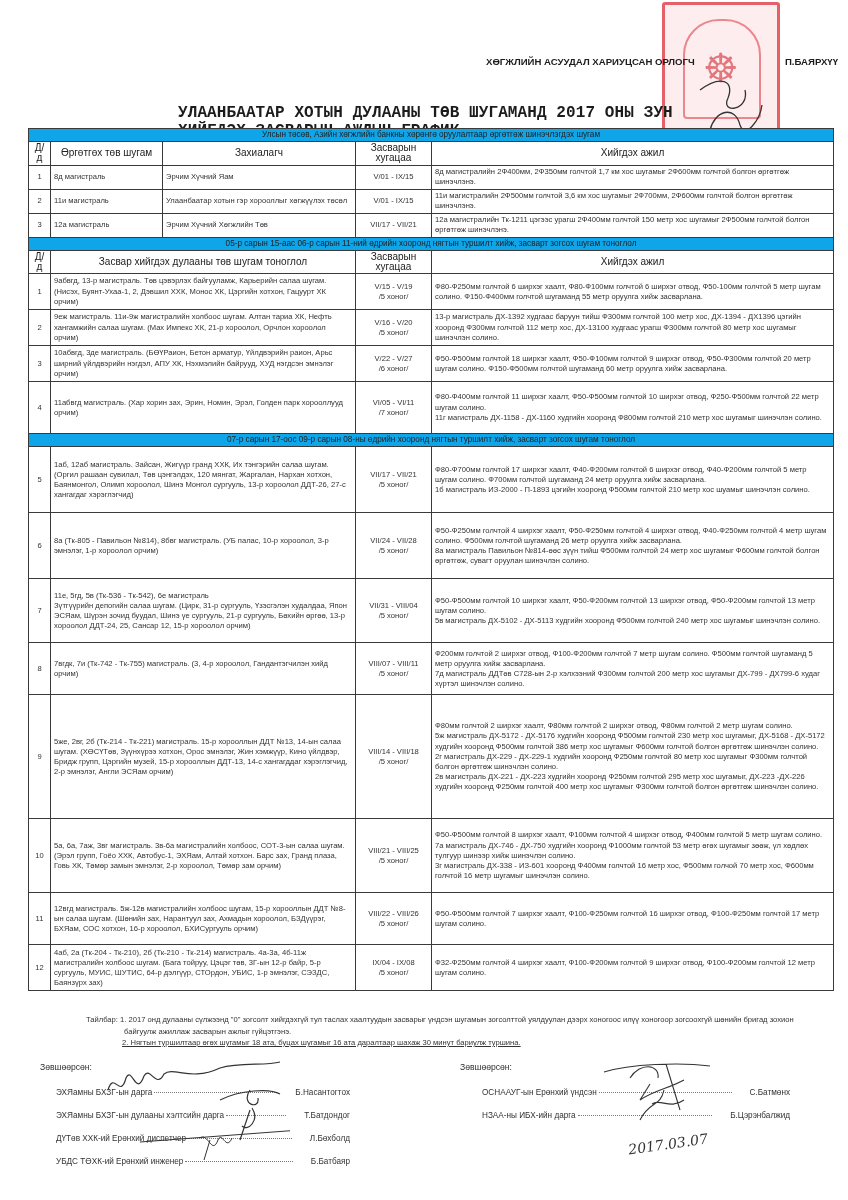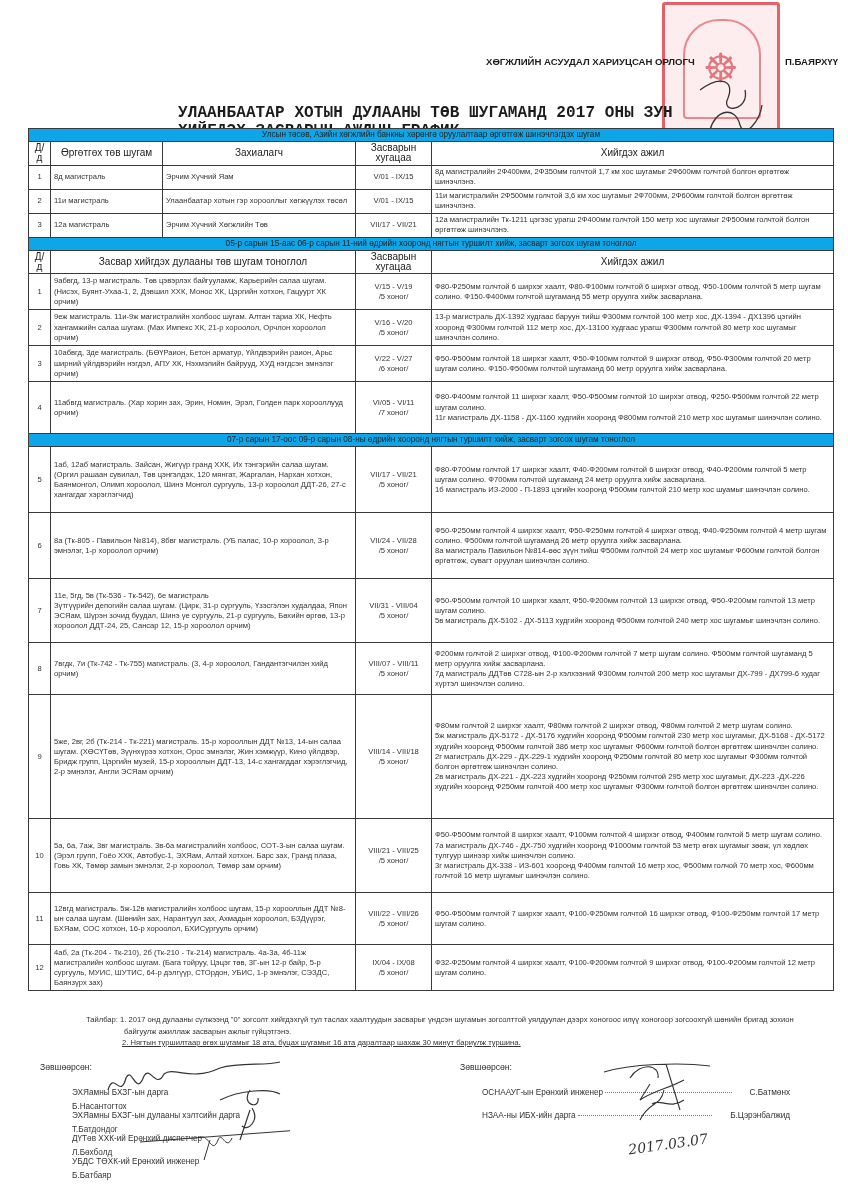--- a/index.html
+++ b/index.html
@@ -66,21 +66,21 @@
   .agreed .label { font-size: 8.6px; margin-bottom: 16px; }
   .agreed .sig-row {
     display: flex; align-items: baseline; height: 23px;
   }
   .agreed .sig-row .title { white-space: nowrap; }
   .agreed .sig-row .dots {
     flex: 1; border-bottom: 1px dotted #777; margin: 0 2px; transform: translateY(-2px);
   }
   .agreed .sig-row .name { white-space: nowrap; margin-left: 16px; }
   .agreed-left { left: 40px; top: 1062px; width: 310px; }
-  .agreed-left .sig-row { padding-left: 16px; flex-direction: column; }
+  .agreed-left .sig-row { padding-left: 16px; }
   .agreed-right { left: 460px; top: 1062px; width: 330px; }
   .agreed-right .sig-row { padding-left: 22px; }
   .hand-date {
     position: absolute; left: 628px; top: 1136px; font-family: "DejaVu Serif", serif;
     font-style: italic; font-size: 14px; color: #333; transform: rotate(-8deg);
   }
   .scribble { position: absolute; pointer-events: none; }
 </style>
 </head>
 <body>
@@ -352,21 +352,21 @@
         <span class="dots"></span>
         <span class="name">Б.Батбаяр</span>
       </div>
     </div>
 </div>
 
 <div class="agreed agreed-right">
   <div class="label">Зөвшөөрсөн:</div>
   <div id="agreed-right-rows">
       <div class="sig-row">
-        <span class="title">ОСНААУГ-ын Ерөнхий инженер</span>
+        <span class="title">ОСНААУГ-ын Ерөнхий үндсэн</span>
         <span class="dots"></span>
         <span class="name">С.Батмөнх</span>
       </div>
       <div class="sig-row">
         <span class="title">НЗАА-ны ИБХ-ийн дарга</span>
         <span class="dots"></span>
         <span class="name">Б.Цэрэнбалжид</span>
       </div>
     </div>
 </div>

